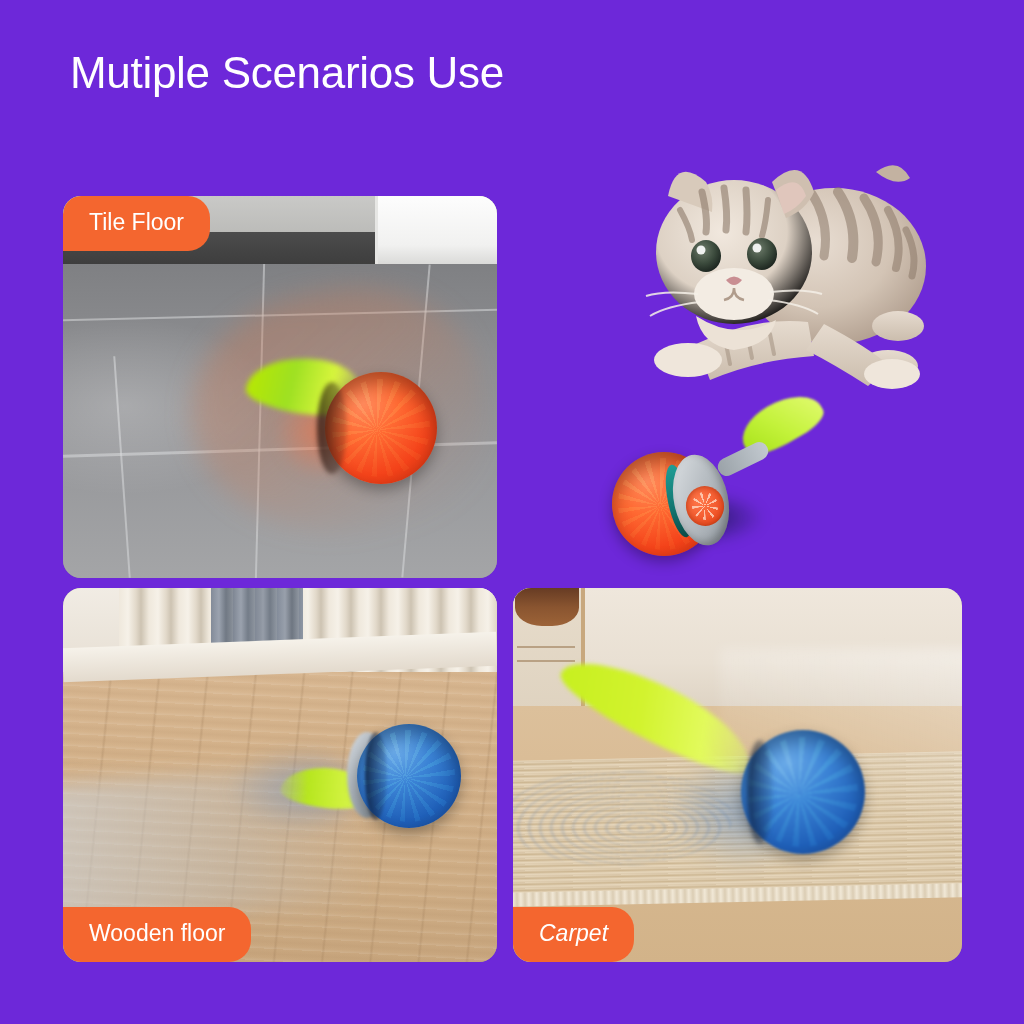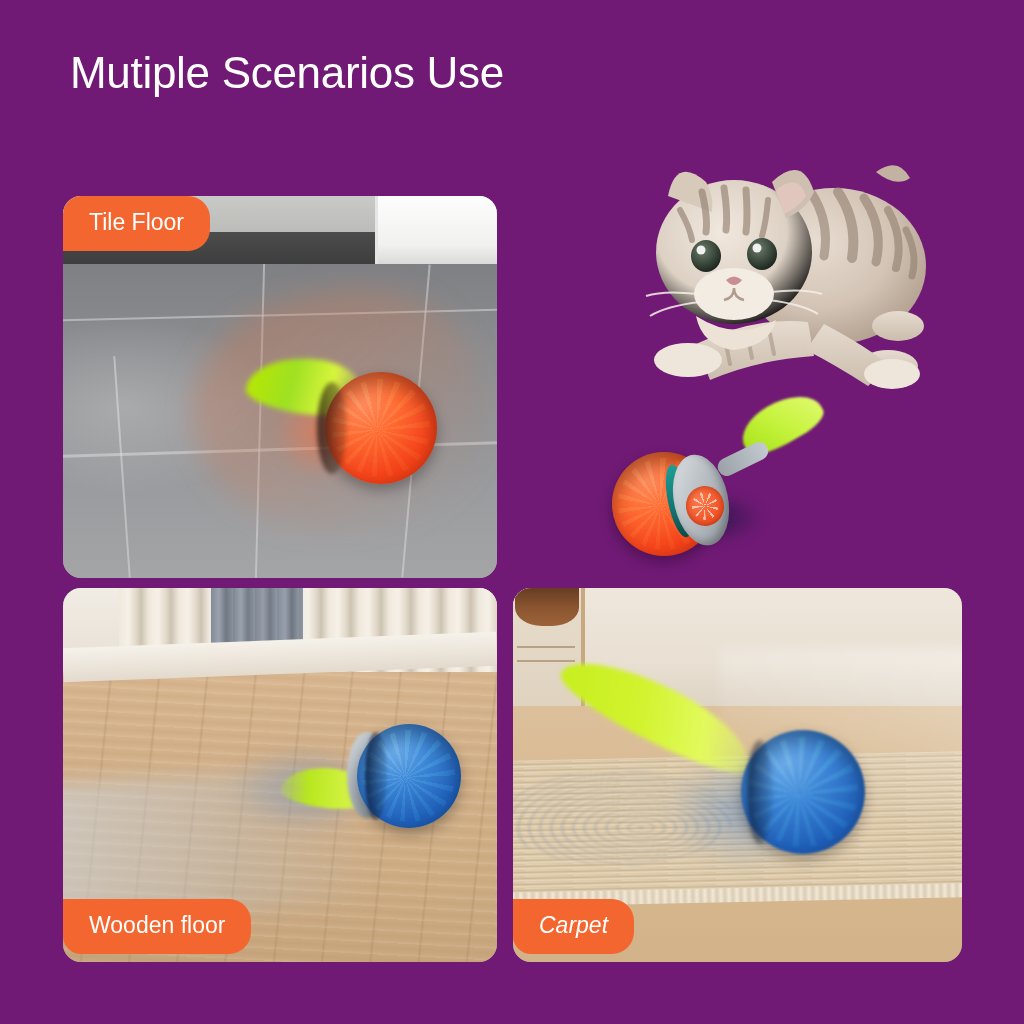--- a/index.html
+++ b/index.html
@@ -2,21 +2,21 @@
 <html><head>
 <meta charset="utf-8">
 <style>
   * { box-sizing: border-box; margin: 0; padding: 0; }
   html, body {
     width: 1024px; height: 1024px;
     background: #132b68;
     font-family: "Liberation Sans", sans-serif;
     overflow: hidden;
   }
-  .stage { position: relative; width: 1024px; height: 1024px; background: #701a75; }
+  .stage { position: relative; width: 1024px; height: 1024px; background: #6d28d9; }
 
   
   .page-title {
     position: absolute; left: 70px; top: 48px;
     font-size: 44px; font-weight: 400; letter-spacing: -0.3px;
     color: #ffffff; line-height: 1.15; white-space: nowrap;
   }
 
   
   .panel {
@@ -31,21 +31,21 @@
 
   
   .badge {
     position: absolute; background: #f4662f; color: #ffffff;
     font-size: 23px; line-height: 1; white-space: nowrap;
     display: flex; align-items: center;
     padding: 15px 26px 17px 26px;
     z-index: 6;
   }
   .badge-top  { left: 0; top: 0;    border-radius: 18px 22px 22px 0; align-items: center; }
-  .badge-bot  { left: 0; bottom: 8px; border-radius: 0 22px 22px 18px; }
+  .badge-bot  { left: 0; bottom: 0; border-radius: 0 22px 22px 18px; }
 
   
   .tile-wall {
     position: absolute; left: 0; top: 0; width: 100%; height: 80px;
     background: linear-gradient(180deg, #c9c9c7 0%, #b9b9b6 55%, #9e9e9b 100%);
   }
   .tile-dark-base {
     position: absolute; left: 0; top: 36px; width: 74%; height: 36px;
     background: linear-gradient(180deg, #4c4c4c 0%, #3c3c3c 100%);
   }

